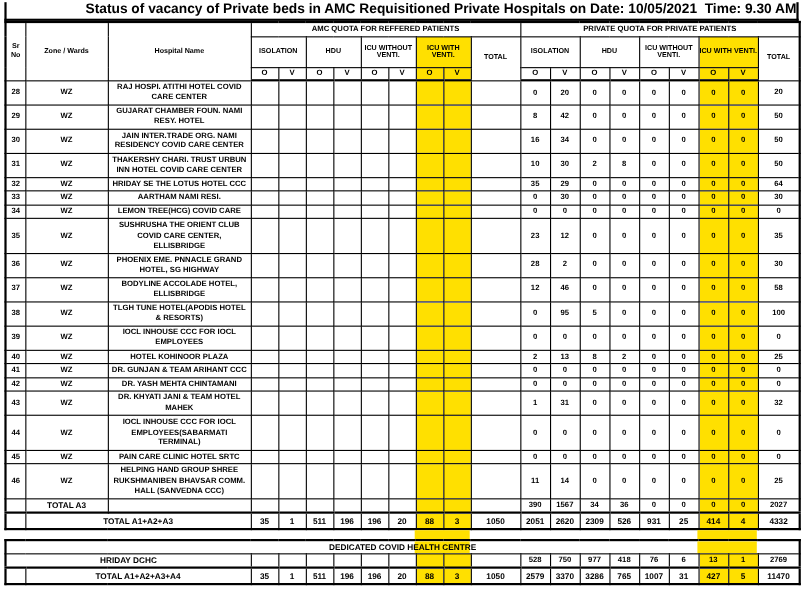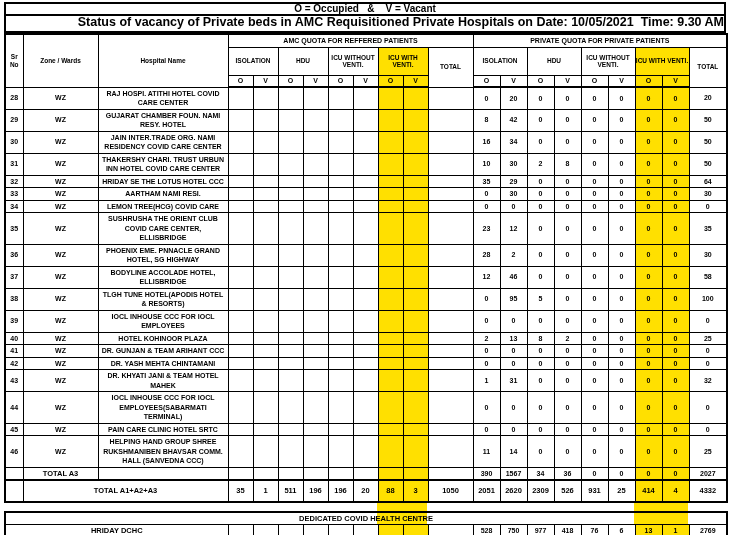--- a/index.html
+++ b/index.html
@@ -37,21 +37,21 @@
   .sub-h   { height: 28px; }
   .ov-h    { height: 12px; font-size: 7px; }
   thead tr.ov-row th { border-bottom: 2px solid #000; }
 
   .yl { background: #ffe000; }
 
   td.c { font-size: 7px; line-height: 9.5px; padding: 1px; }
   td.hospital { padding: 1px 2px; }
   td.label-c { font-size: 7.5px; }
   tr.total-row td { height: 13px; }
-  tr.grand-row td { height: 22px; border-top: 2px solid #000; font-size: 7.5px; margin-left: 9px; }
+  tr.grand-row td { height: 15px; border-top: 2px solid #000; font-size: 7.5px; margin-left: 9px; }
 
   .gap { position: relative; height: 8px; width: 722px; }
   .strip { position: absolute; top: 0; bottom: 0; background: #ffe000; }
   .strip-amc  { left: 373px; width: 50px; }
   .strip-priv { left: 630px; width: 54px; }
 
   td.dchc-header-cell { position: relative; height: 12px; font-size: 7.5px; border-bottom: 1px solid #000; }
   .strip-amc-cell  { position: absolute; top: 0; bottom: 0; left: 371px; width: 50px; background: #ffe000; }
   .strip-priv-cell { position: absolute; top: 0; bottom: 0; left: 628px; width: 54px; background: #ffe000; }
   td.dchc-header-cell span { position: relative; z-index: 1; }
@@ -62,21 +62,20 @@
   col.w-amc     { width: 25px; }
   col.w-amctot  { width: 45px; }
   col.w-priv    { width: 27px; }
   col.w-privtot { width: 38px; }
 </style>
 </head>
 <body>
 
 <div class="page">
 
-  <div class="legend-bar">O = Occupied&nbsp;&nbsp; &amp;&nbsp;&nbsp;&nbsp; V = Vacant</div>
   <div class="title-bar">Status of vacancy of Private beds in AMC Requisitioned Private Hospitals on Date: 10/05/2021&nbsp; Time: 9.30 AM</div>
 
   <table class="main">
     <colgroup>
       <col class="w-sr">
         <col class="w-zone">
         <col class="w-hosp">
       <col class="w-amc">
         <col class="w-amc">
         <col class="w-amc">

